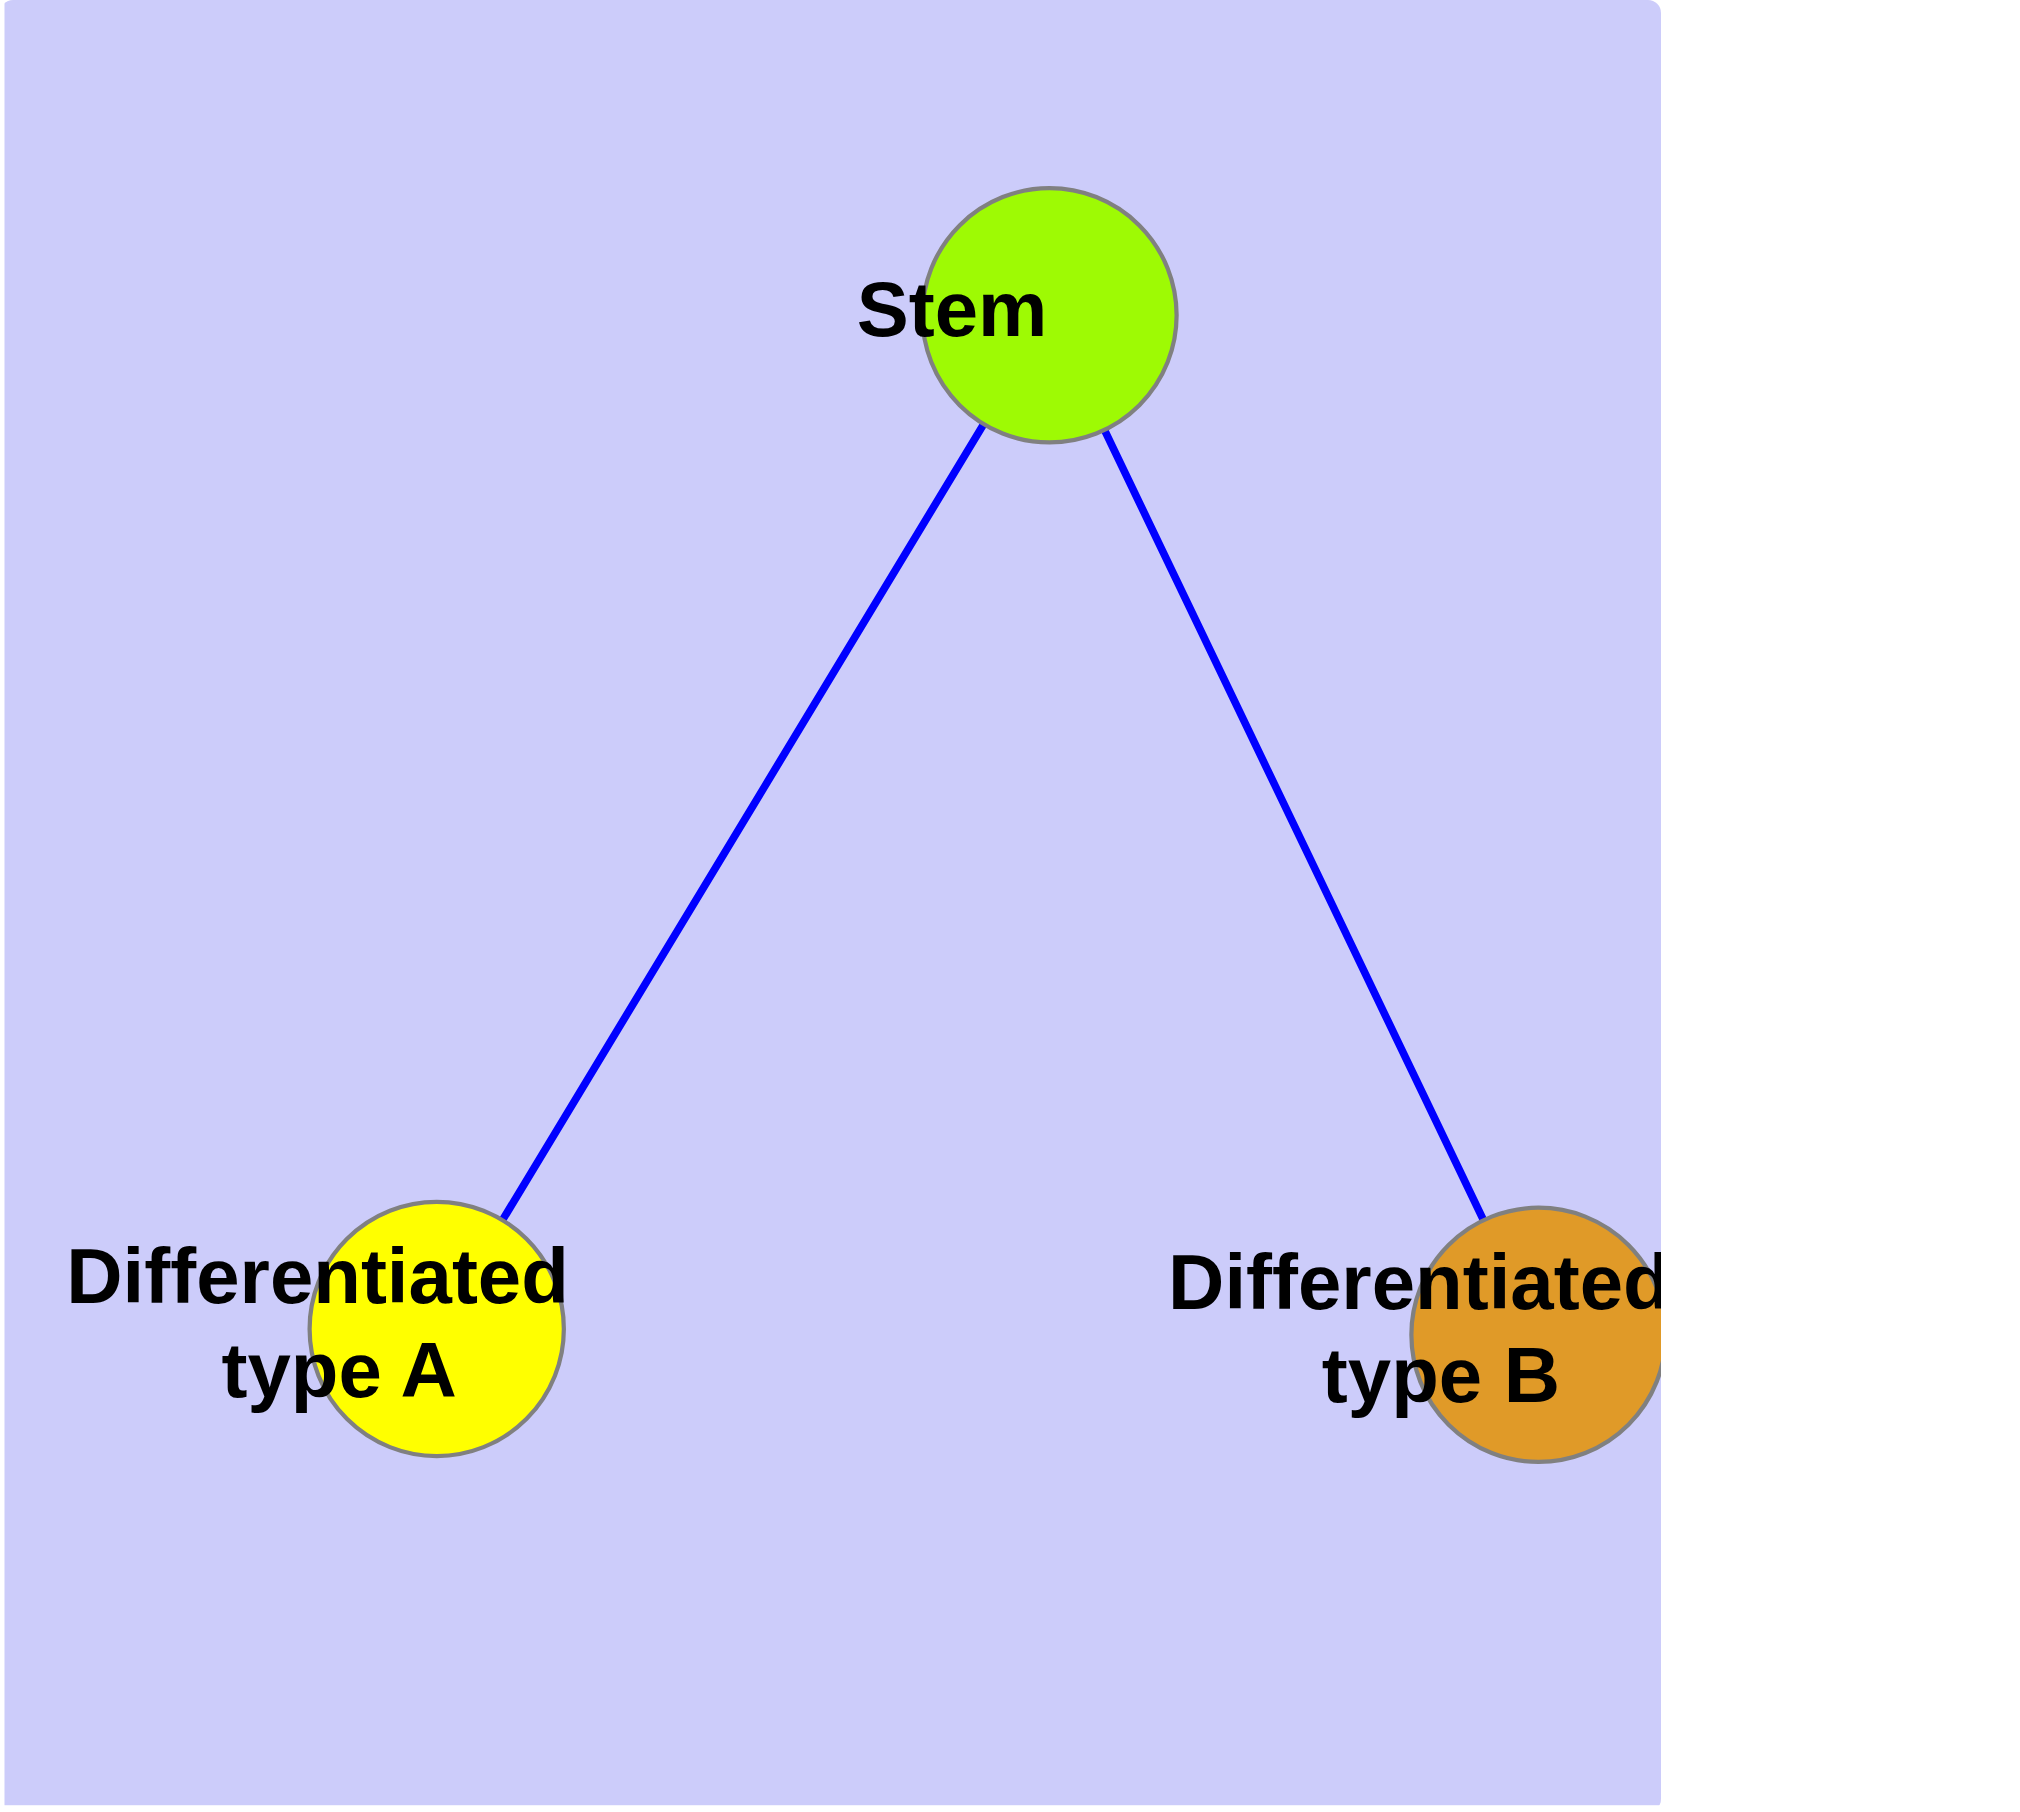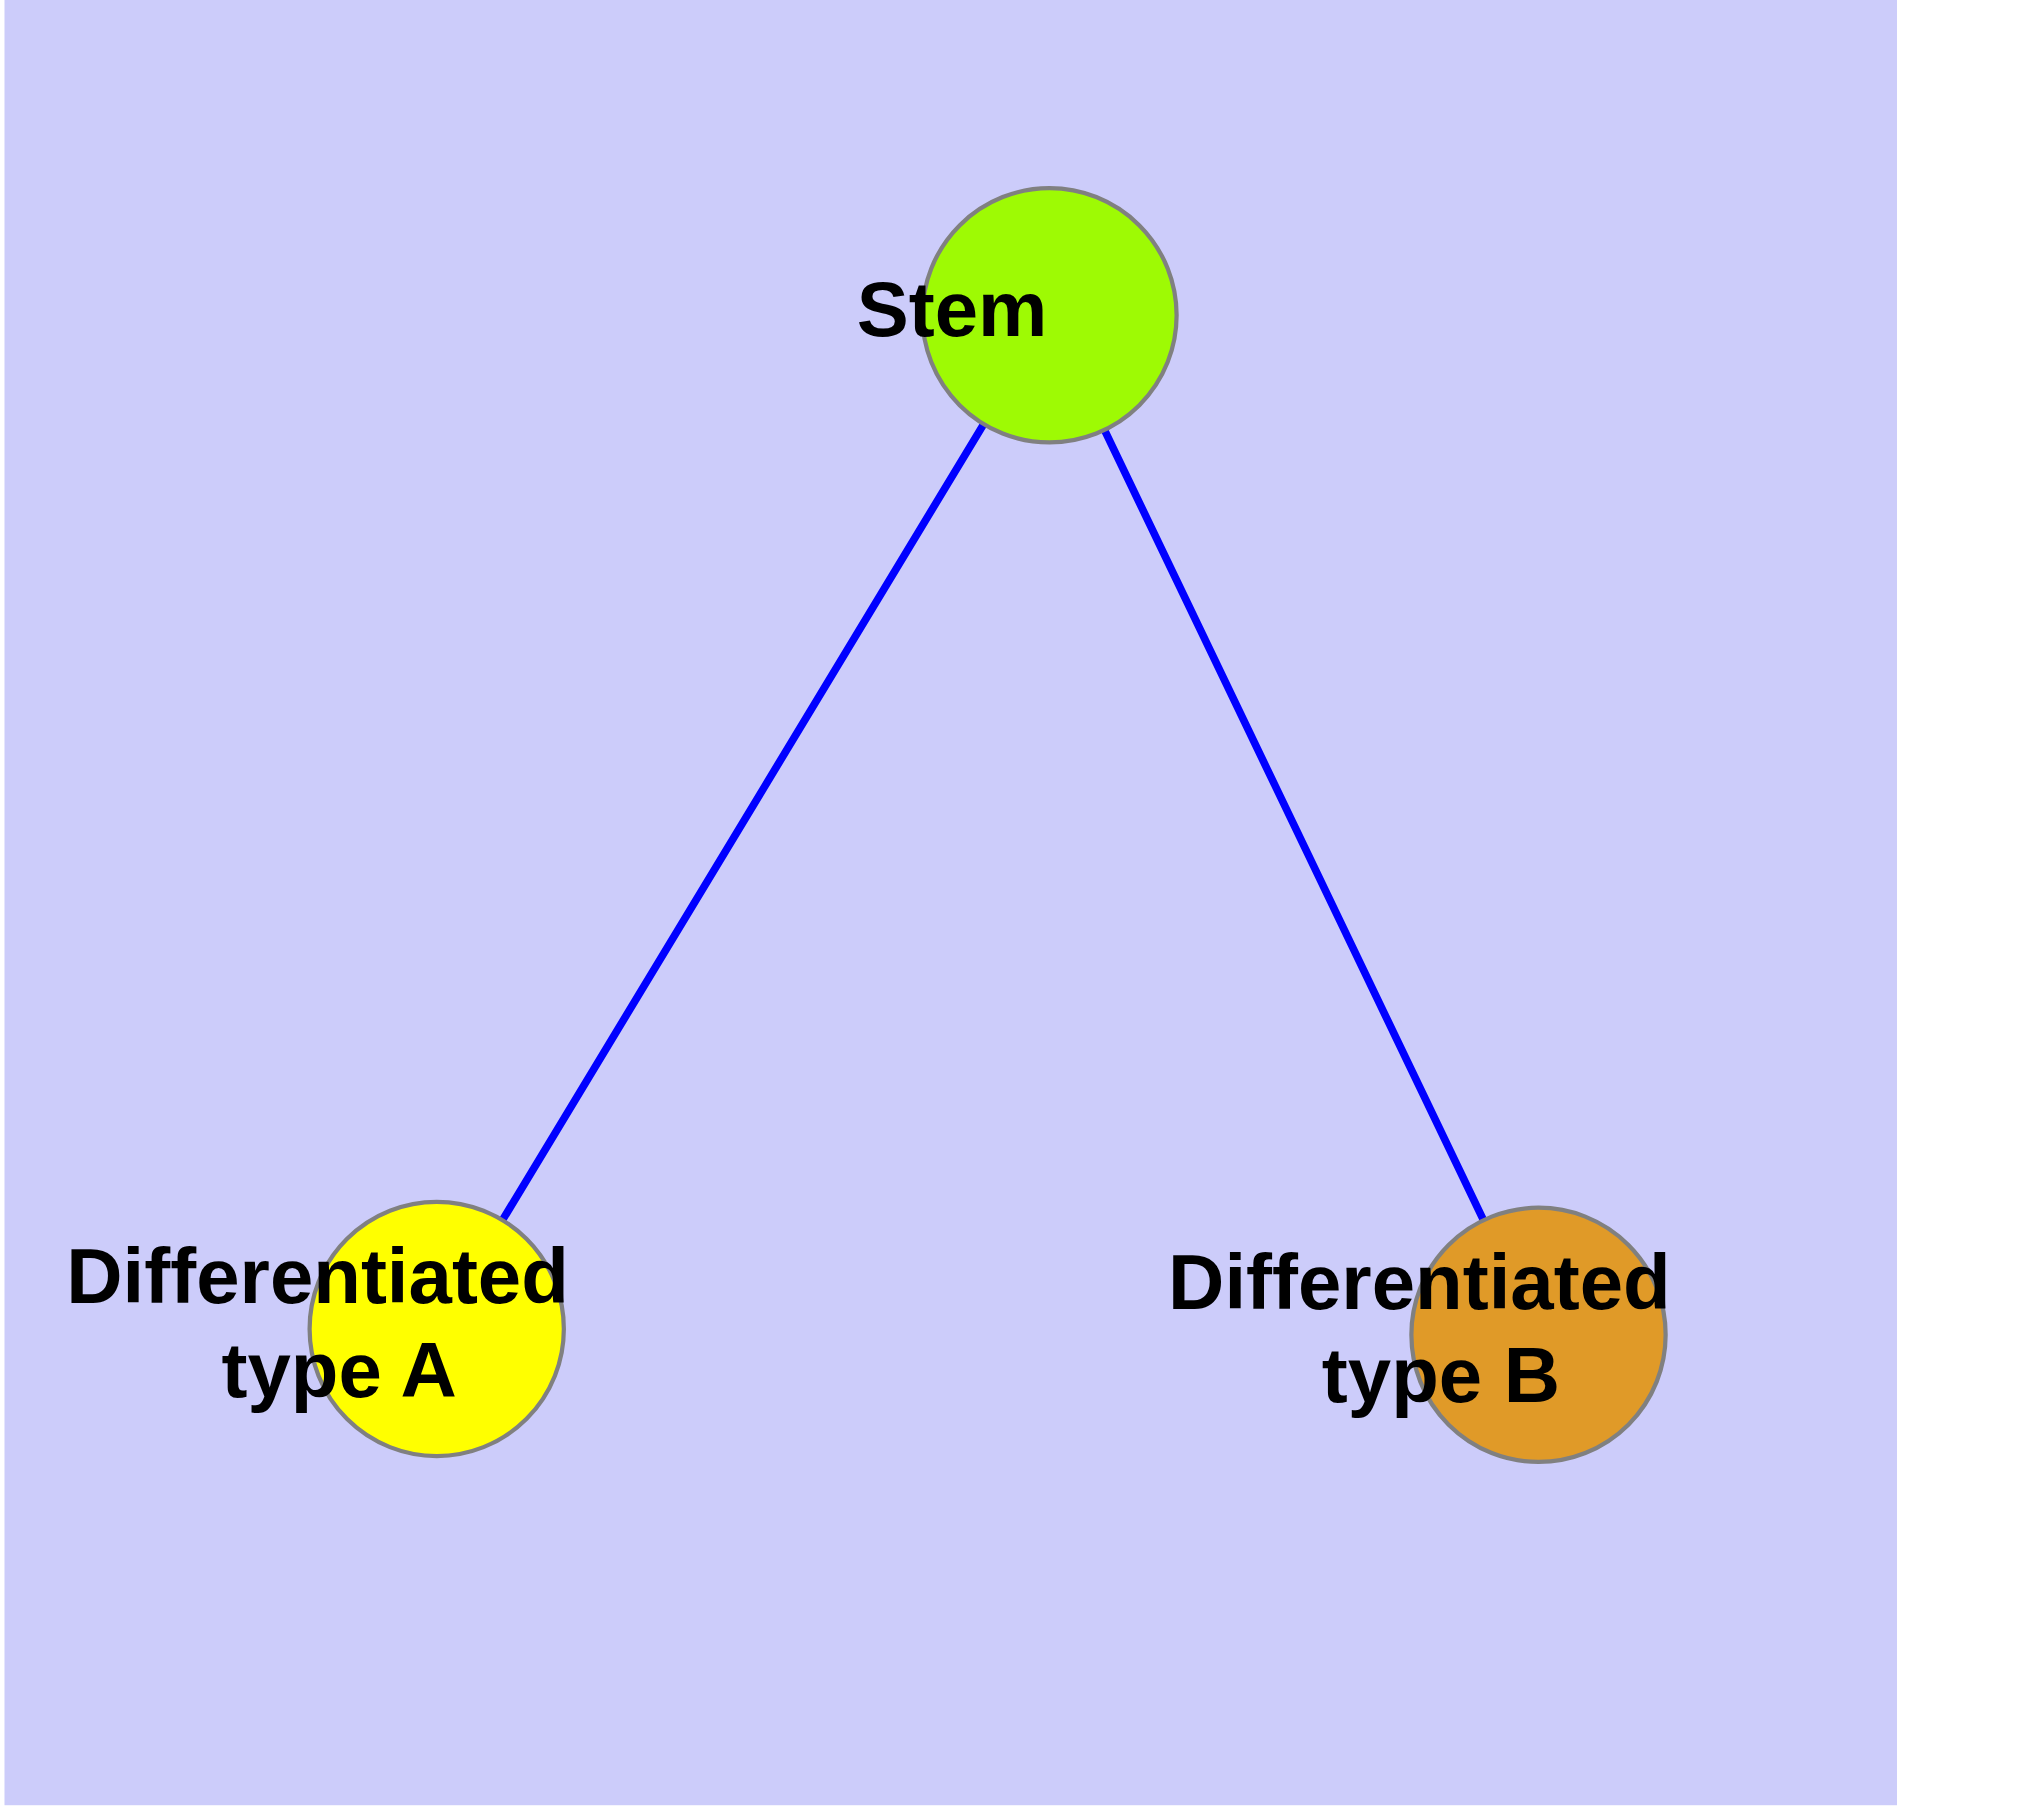--- a/index.html
+++ b/index.html
@@ -2,25 +2,26 @@
 <html style="font-size:13.6px"><head>
 <meta charset="utf-8">
 <style>
   html, body {
     margin: 0;
     padding: 0;
     background: #ffffff;
   }
   #canvas {
     position: relative;
-    width: 1897px;
+    width: 1661px;
     height: 1812px;
     background: #ffffff;
     overflow: hidden;
     font-family: "Liberation Sans", sans-serif;
+    border-radius: 13px;
   }
   #graph-svg {
     position: absolute;
     left: 0;
     top: 0;
     width: 2021px;
     height: 1812px;
     display: block;
   }
   .node-label {

